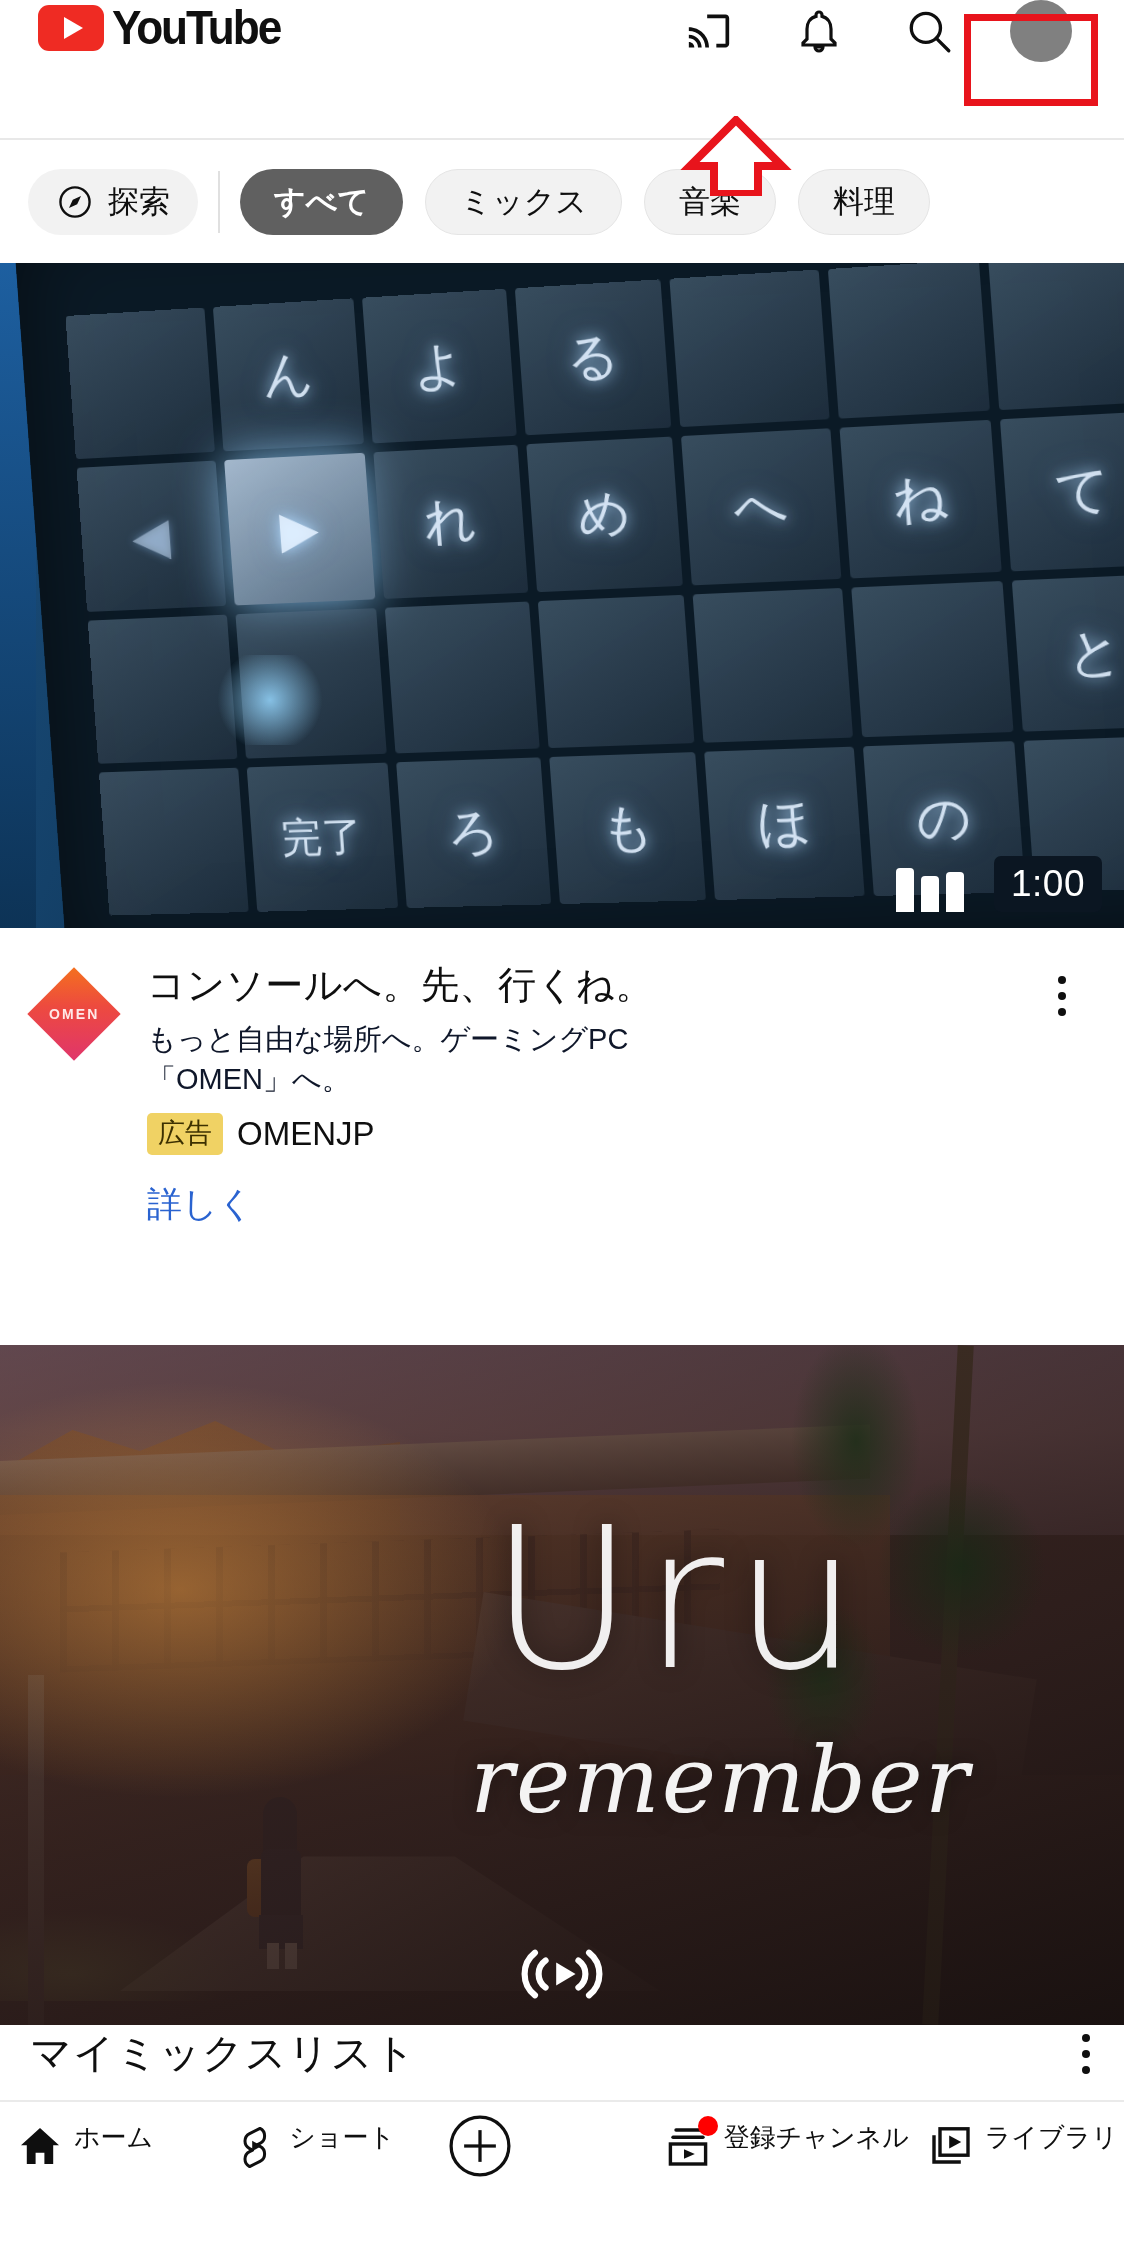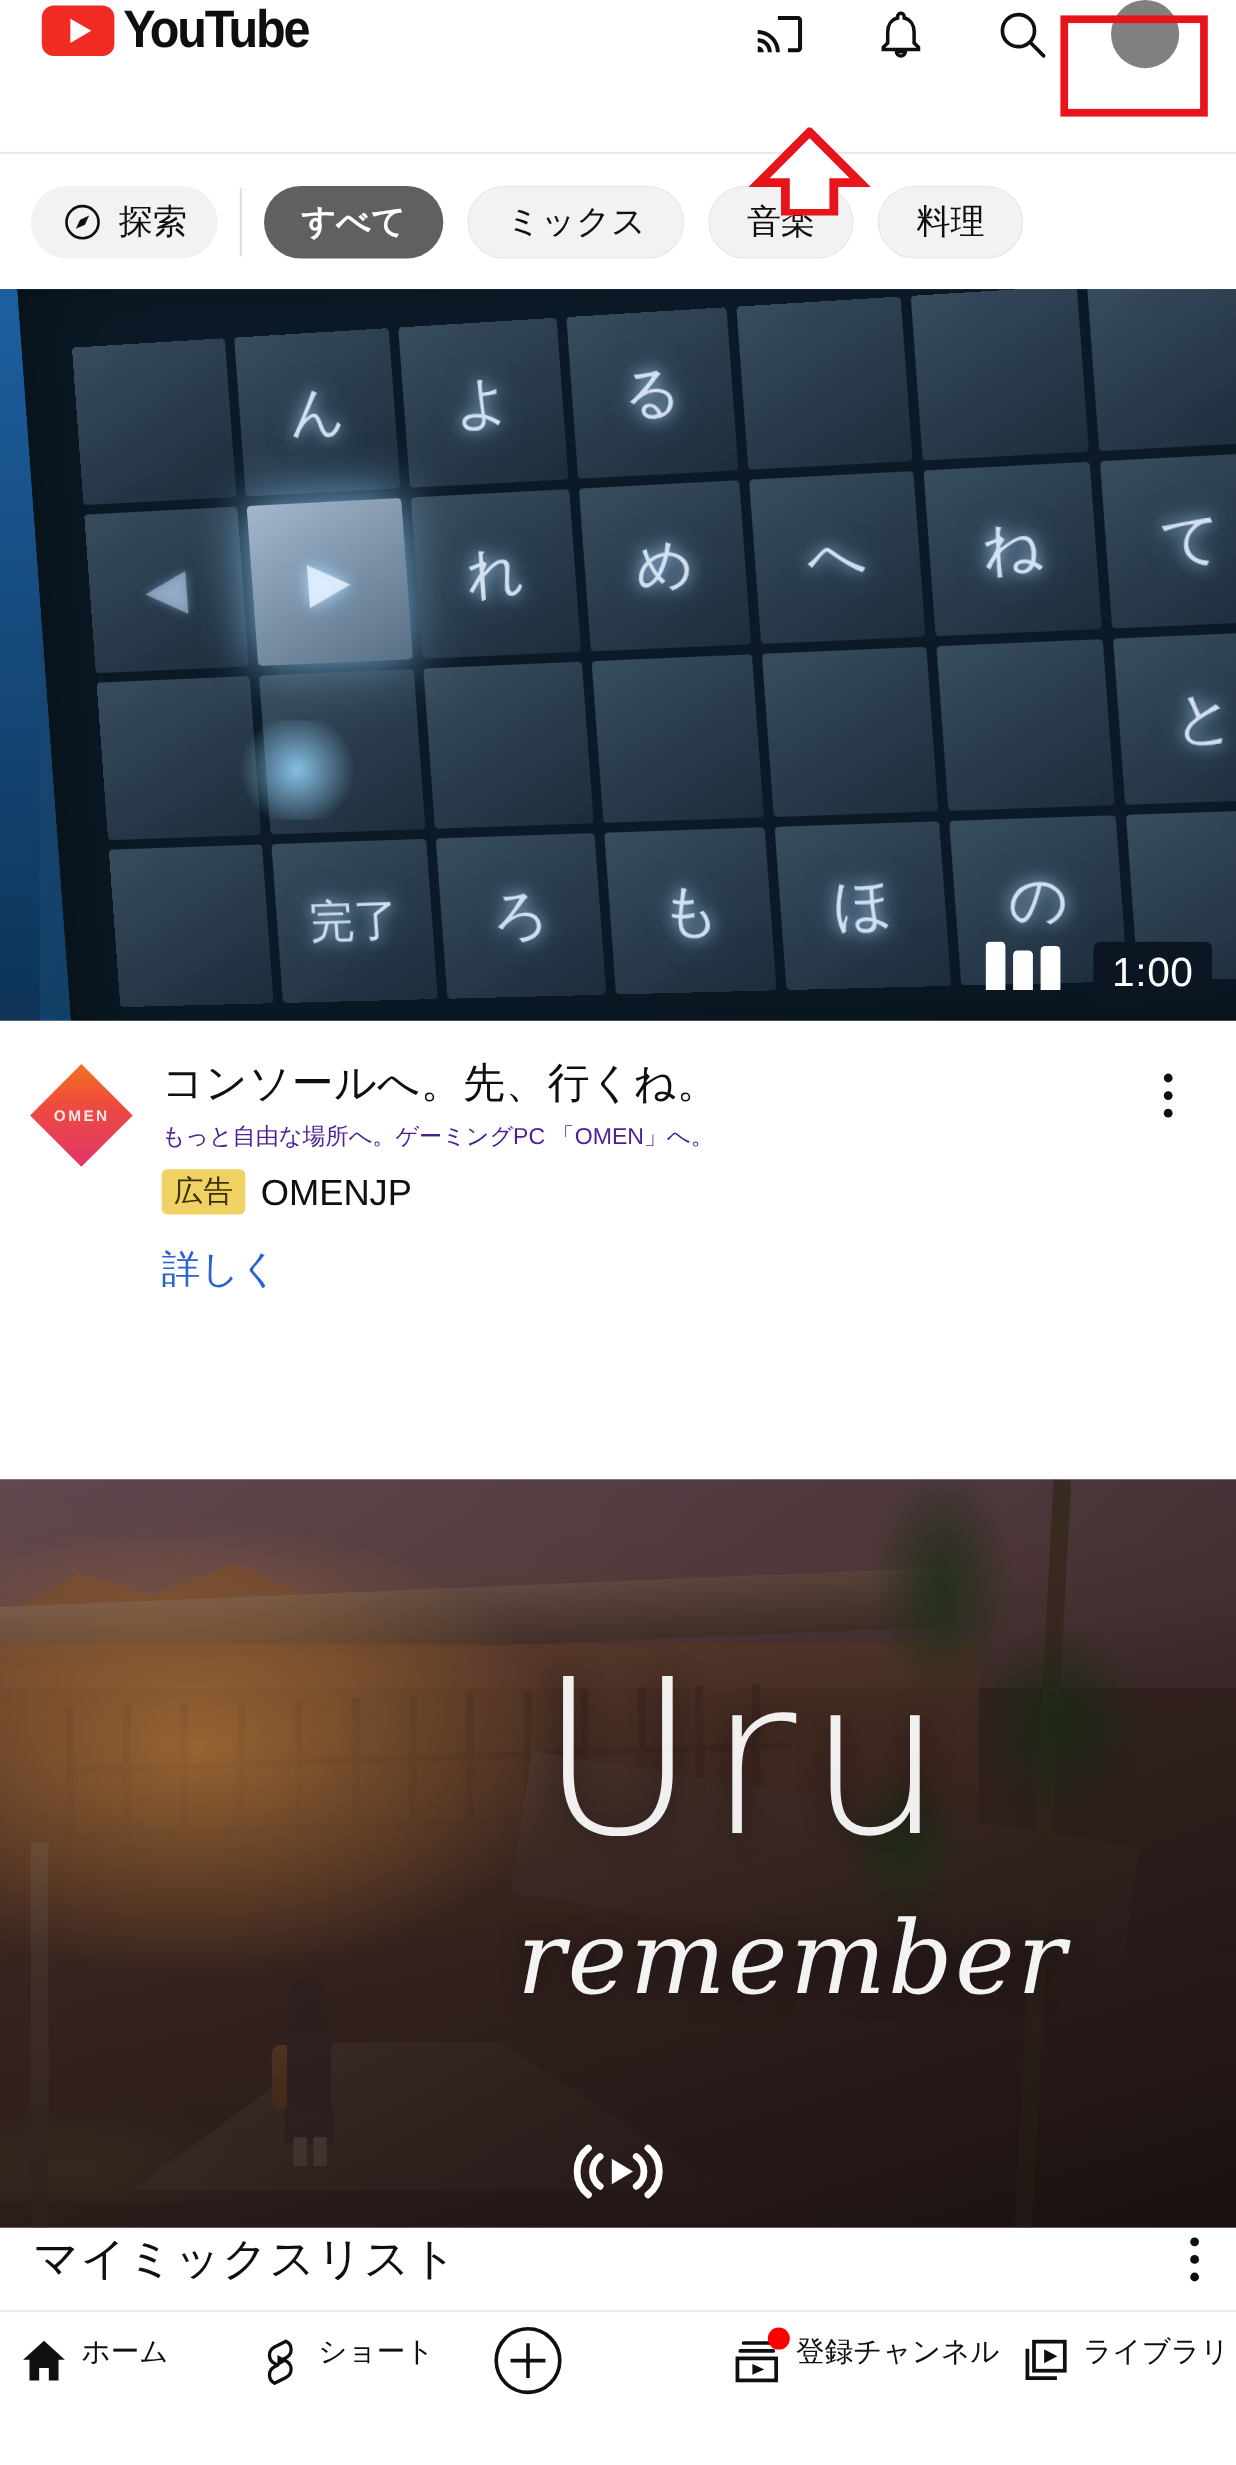--- a/index.html
+++ b/index.html
@@ -179,21 +179,21 @@
   .kb-flare {
     position: absolute;
     left: 210px; top: 392px;
     width: 120px; height: 90px;
     background: radial-gradient(circle, rgba(150,215,255,0.85), rgba(80,160,230,0) 70%);
   }
   .thumb-overlay-row {
     position: absolute;
     right: 22px; bottom: 16px;
     display: flex;
-    align-items: flex-start;
+    align-items: flex-end;
     gap: 30px;
     z-index: 5;
   }
   .bars-icon { display: flex; align-items: flex-end; gap: 7px; height: 44px; }
   .bars-icon i { display: block; width: 18px; background: #ffffff; border-radius: 4px 4px 0 0; }
   .bars-icon i:nth-child(1) { height: 44px; }
   .bars-icon i:nth-child(2) { height: 36px; }
   .bars-icon i:nth-child(3) { height: 40px; }
   .duration-badge {
     background: #0b1622;
@@ -234,22 +234,22 @@
     font-family: "Liberation Sans", sans-serif;
   }
   .ad-text { flex: 1 1 auto; margin-left: 29px; padding-top: 6px; }
   .ad-title {
     font-size: 38px;
     color: #0f0f0f;
     line-height: 1.32;
     letter-spacing: 0.5px;
   }
   .ad-desc {
-    font-size: 21px;
-    color: #4c1d95;
+    font-size: 29px;
+    color: #0f172a;
     line-height: 1.36;
     margin-top: 10px;
     max-width: 560px;
   }
   .ad-byline {
     display: flex;
     align-items: center;
     gap: 14px;
     margin-top: 14px;
   }

